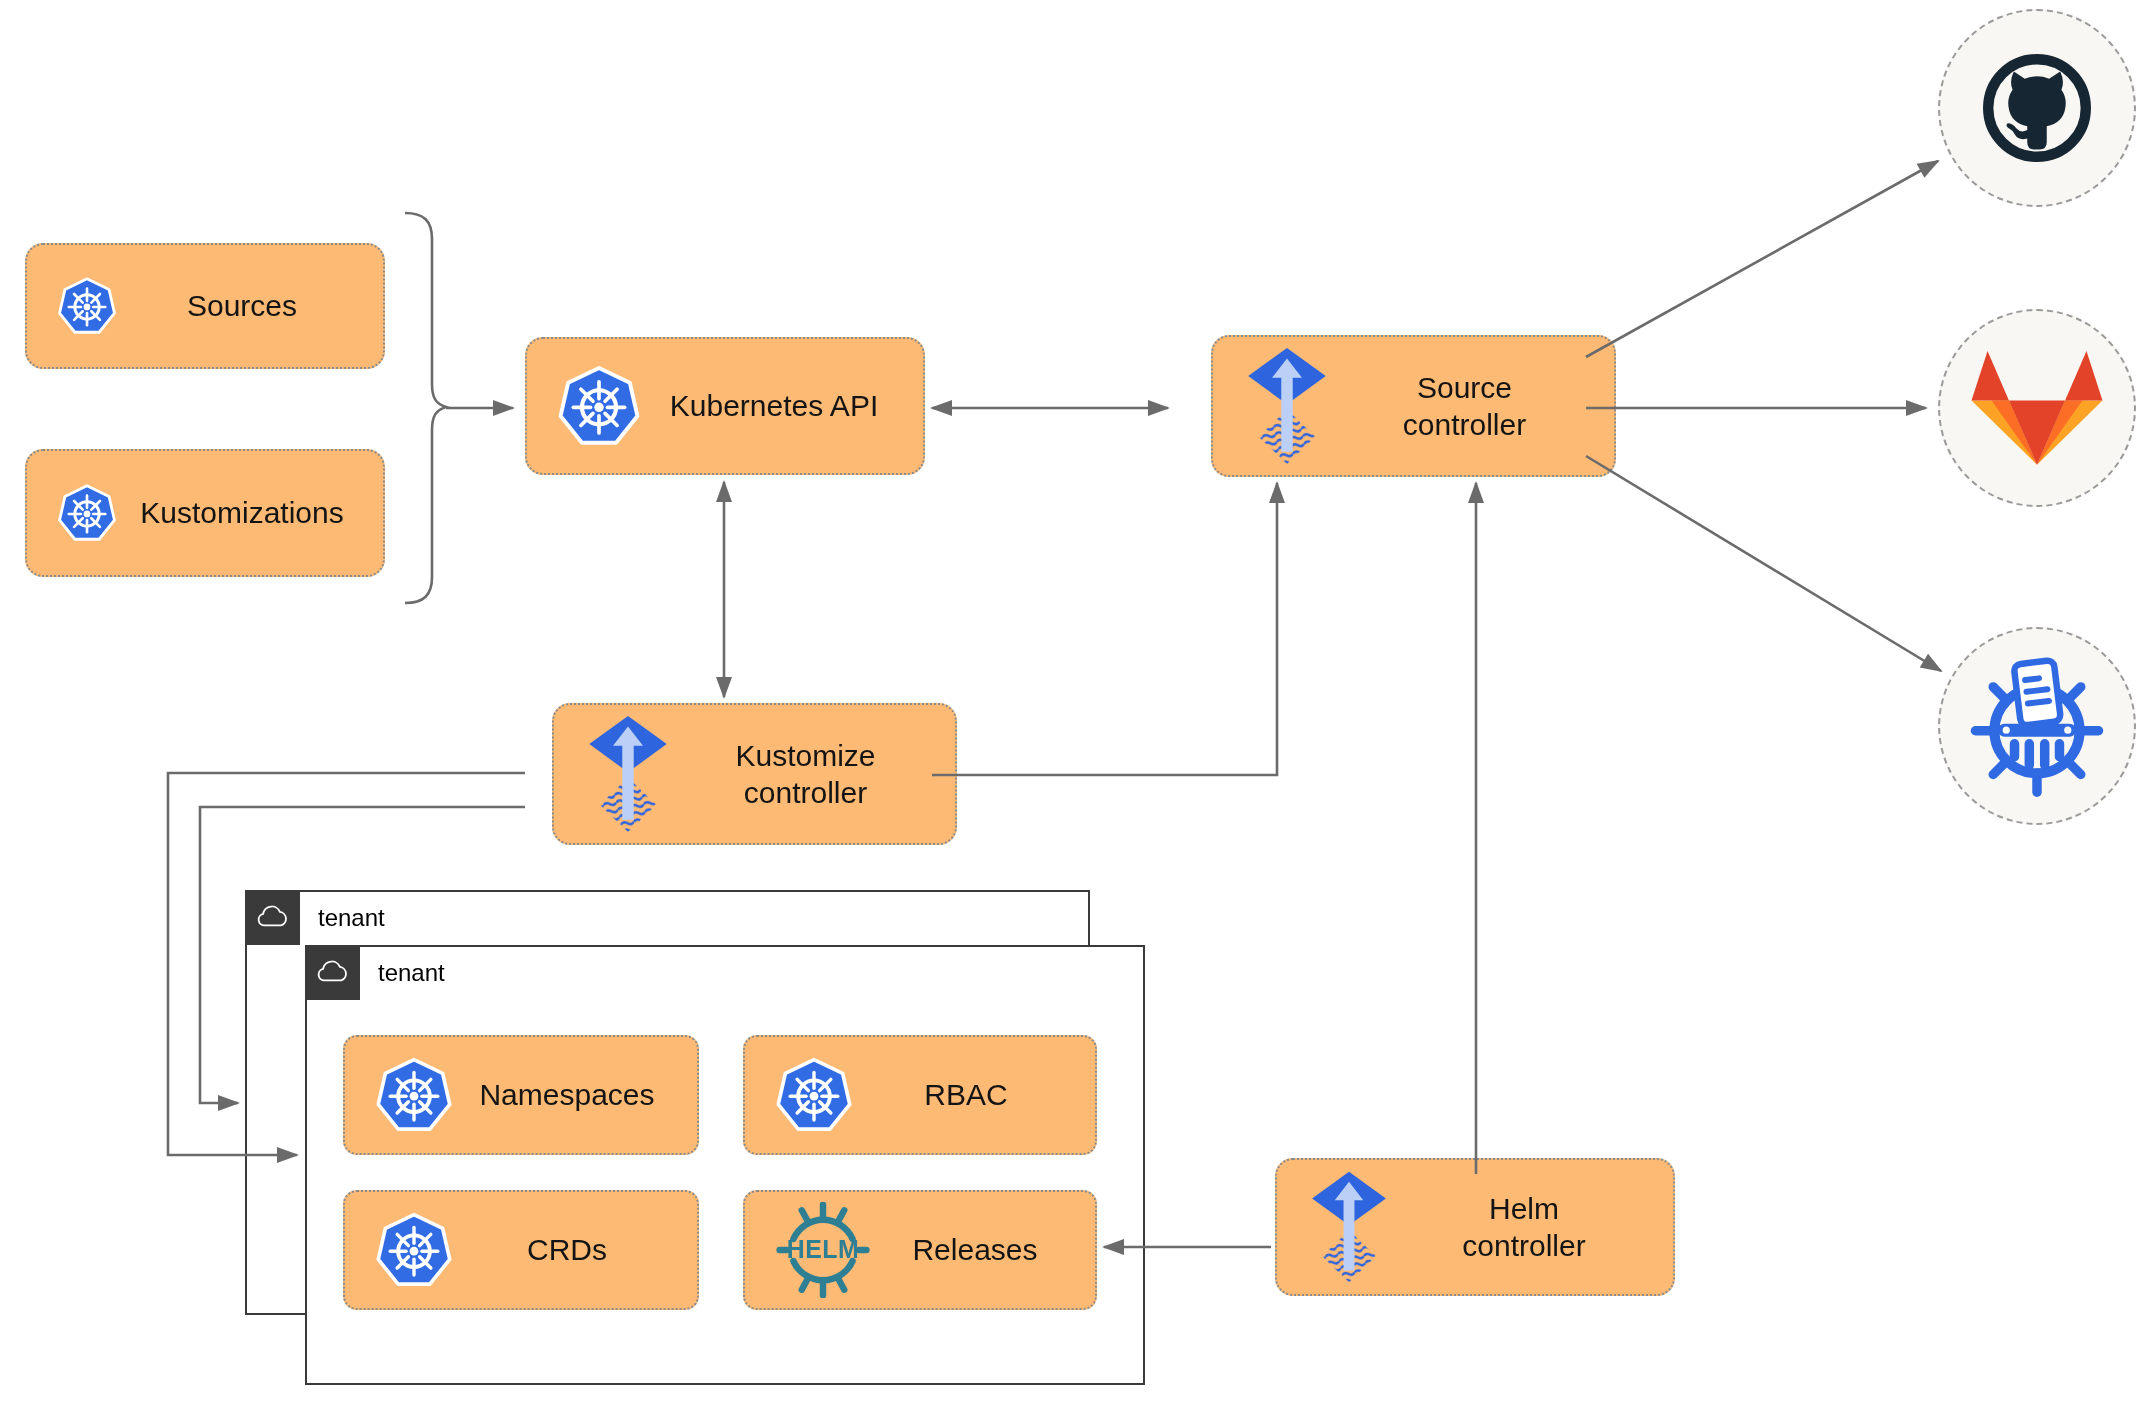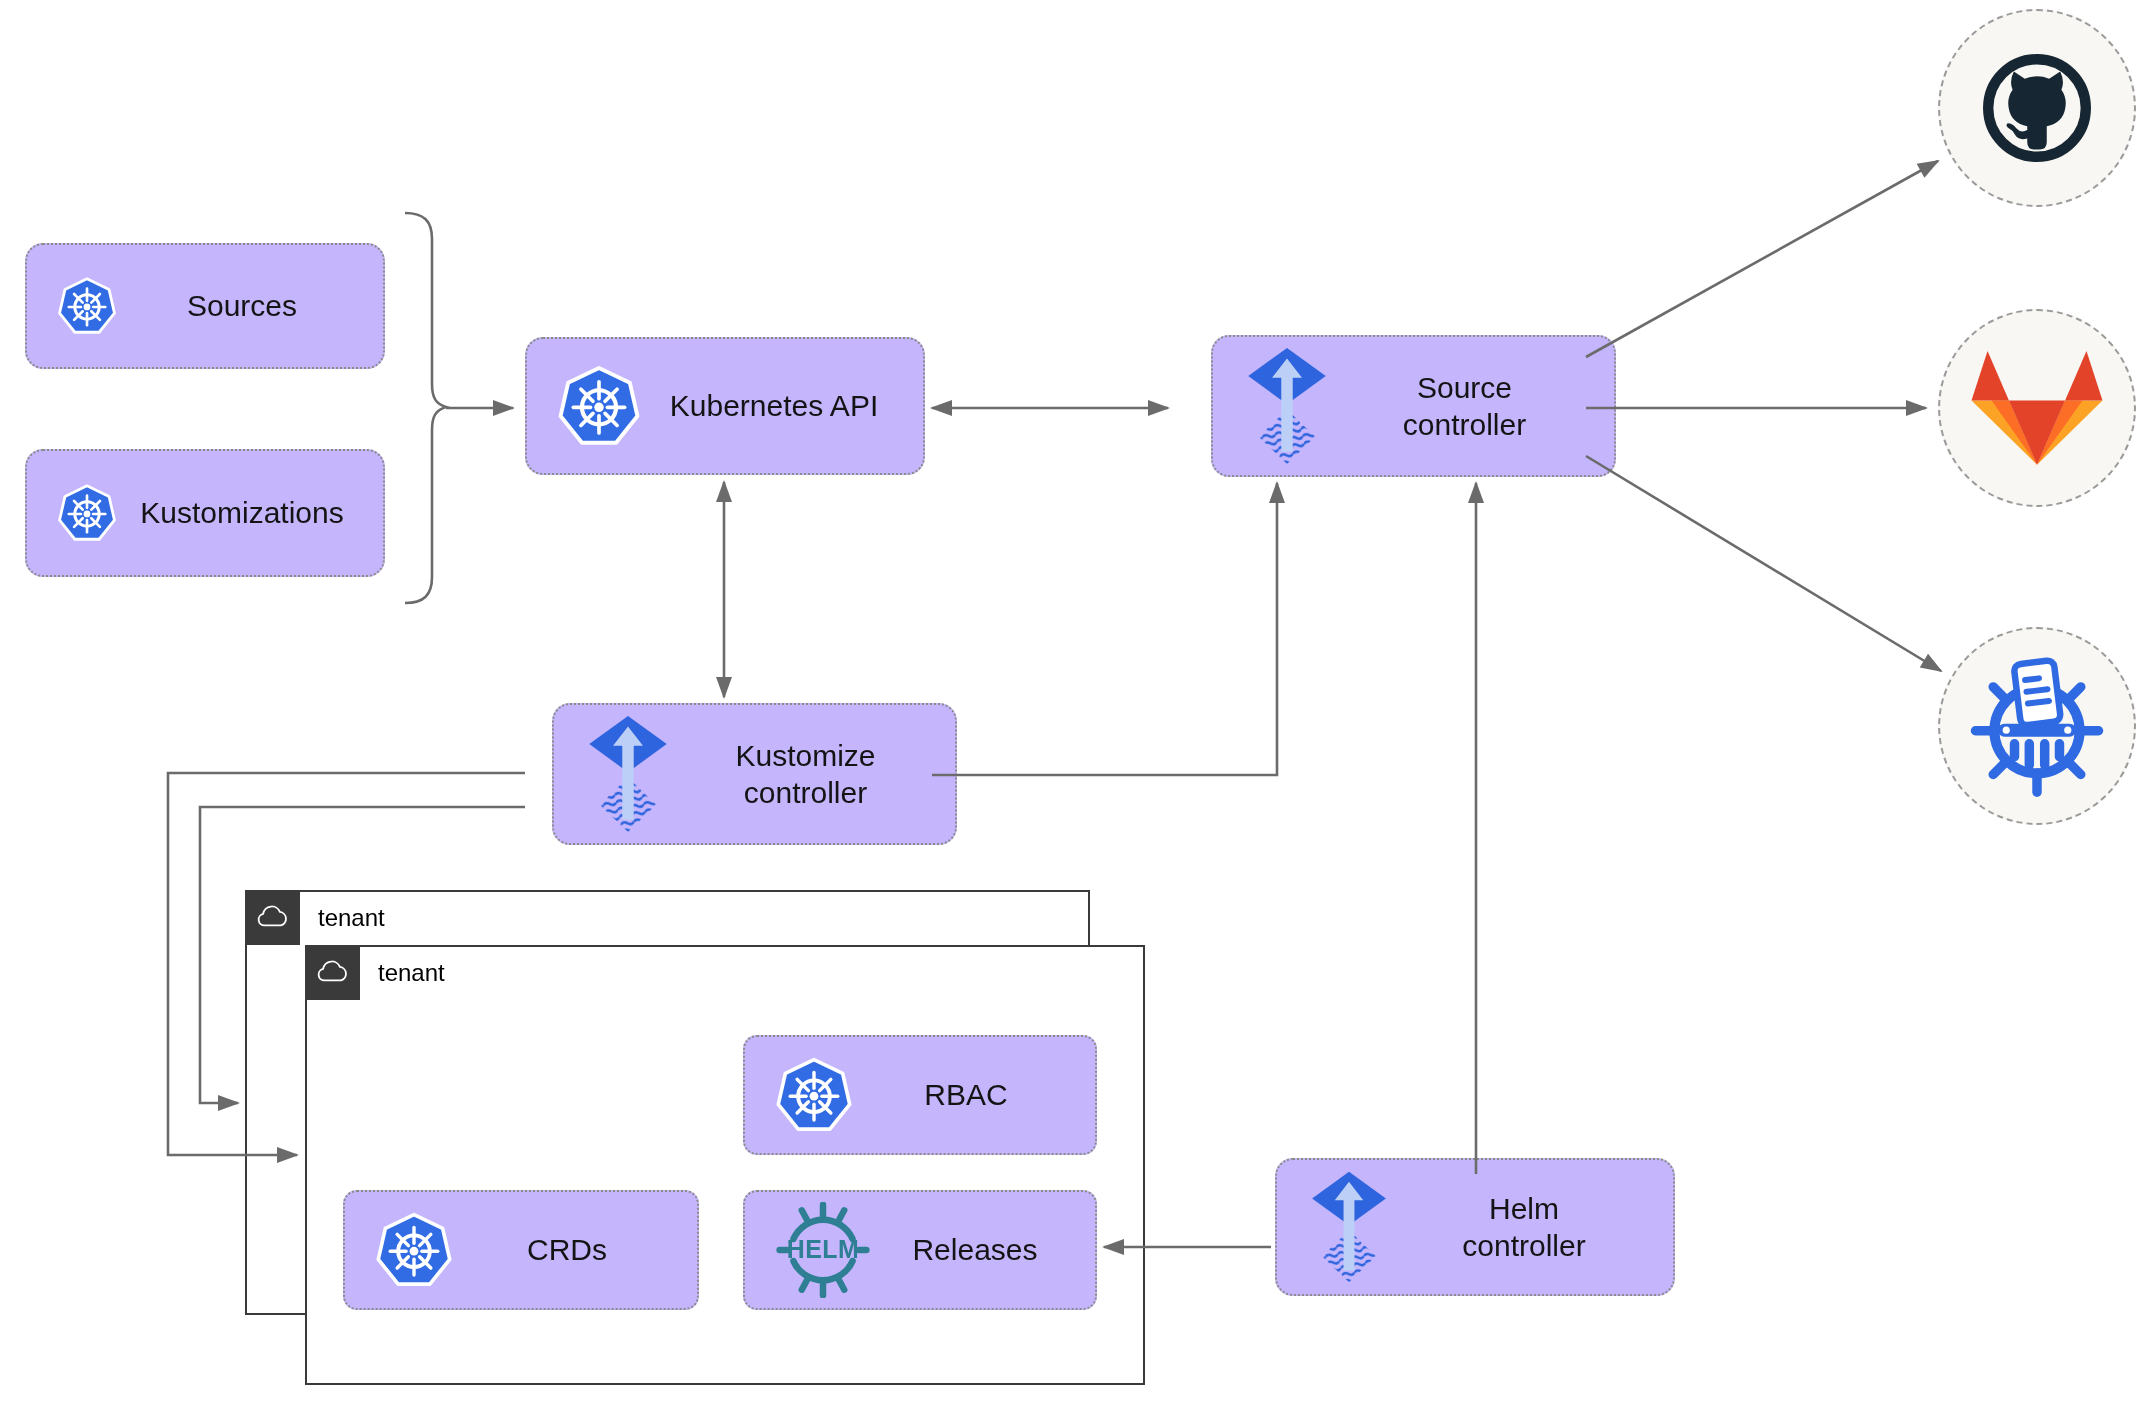--- a/index.html
+++ b/index.html
@@ -1,21 +1,21 @@
 <!DOCTYPE html>
 <html><head>
 <meta charset="utf-8">
 <style>
   html,body{margin:0;padding:0;background:#ffffff;}
   .canvas{
     position:relative;width:2144px;height:1407px;background:#ffffff;
     font-family:"Liberation Sans","DejaVu Sans",sans-serif;overflow:hidden;
   }
   .dotted-node{
-    position:absolute;box-sizing:border-box;background:#c4b5fd;
+    position:absolute;box-sizing:border-box;background:#fdba74;
     border:2.5px dotted #8a8a8a;border-radius:18px;
     display:flex;align-items:center;padding:0 16px 0 30px;
   }
   .node-icon{flex:0 0 auto;display:flex;align-items:center;justify-content:flex-start;}
   .node-label{
     flex:1 1 auto;text-align:center;color:#141414;font-size:30px;line-height:1.25;
   }
   .node-label .constrain{display:inline-block;max-width:190px;}
   .circle-node{
     position:absolute;box-sizing:border-box;width:198px;height:198px;border-radius:50%;
@@ -142,20 +142,28 @@
     <span class="node-icon">
       <svg width="84" height="114" viewBox="0 0 100 136">
           <use href="#sym-flux"></use>
         </svg>
     </span>
     <span class="node-label">
       <span class="constrain">Helm controller</span>
     </span>
   </div>
 
+  <div class="dotted-node z3" style="left:343px;top:1035px;width:356px;height:120px;border-radius:14px;">
+    <span class="node-icon">
+      <svg width="78" height="78" viewBox="0 0 64 64">
+          <use href="#sym-k8s"></use>
+        </svg>
+    </span>
+    <span class="node-label">Namespaces</span>
+  </div>
 
   <div class="dotted-node z3" style="left:743px;top:1035px;width:354px;height:120px;border-radius:14px;">
     <span class="node-icon">
       <svg width="78" height="78" viewBox="0 0 64 64">
           <use href="#sym-k8s"></use>
         </svg>
     </span>
     <span class="node-label">RBAC</span>
   </div>
 

